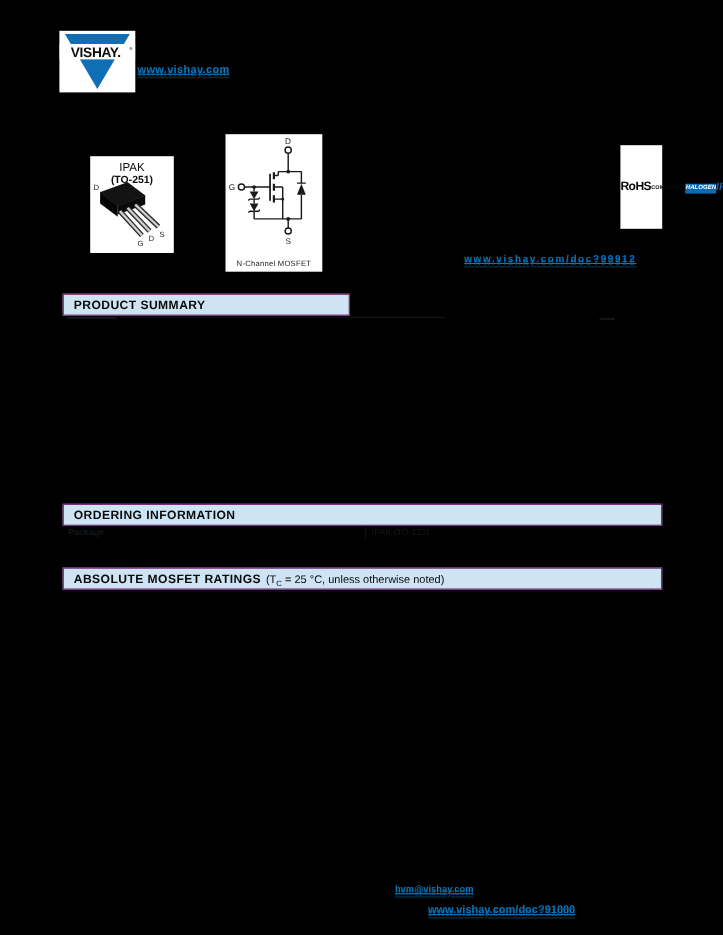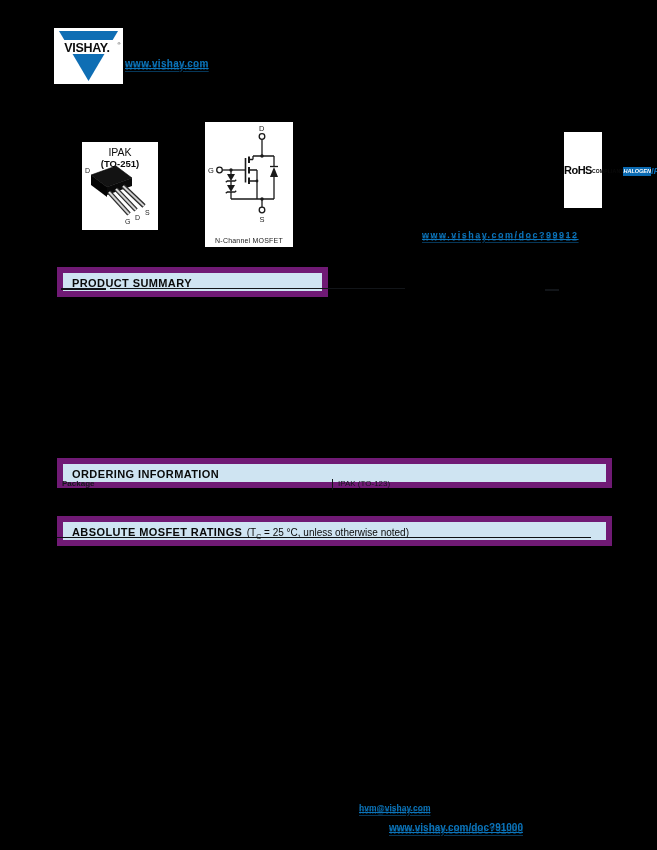--- a/index.html
+++ b/index.html
@@ -49,21 +49,21 @@
     letter-spacing:0.2px; line-height:6px; margin-top:1px; }
   .halogen-band { width:36px; height:9px; background:var(--halogen-blue,#0a6ab2);
     color:#fff; font-size:5.5px; font-weight:bold; font-style:italic;
     text-align:center; line-height:9px; margin-top:2px; }
   .free-word { font-size:9.5px; font-weight:bold; font-style:italic;
     color:var(--halogen-blue,#0a6ab2); line-height:10px; margin-top:1px; }
 
   
   .section-bar {
     position:absolute; height:18px; background:var(--bar-bg,#cfe4f2);
-    border:6px solid #701a75; line-height:18px; padding-left:9px;
+    border:1px solid #701a75; line-height:18px; padding-left:9px;
     white-space:nowrap; color:#0a0a0a;
   }
   .section-bar .bar-title { font-size:11px; font-weight:bold; letter-spacing:0.4px; }
   .section-bar .bar-cond { font-size:10px; font-weight:normal; }
   .section-bar .bar-cond sub { font-size:7px; }
   .bar-product { left:57px; top:267px; width:250px; }
   .bar-ordering { left:57px; top:458px; width:534px; }
   .bar-absmax { left:57px; top:516px; width:534px; }
 
   

